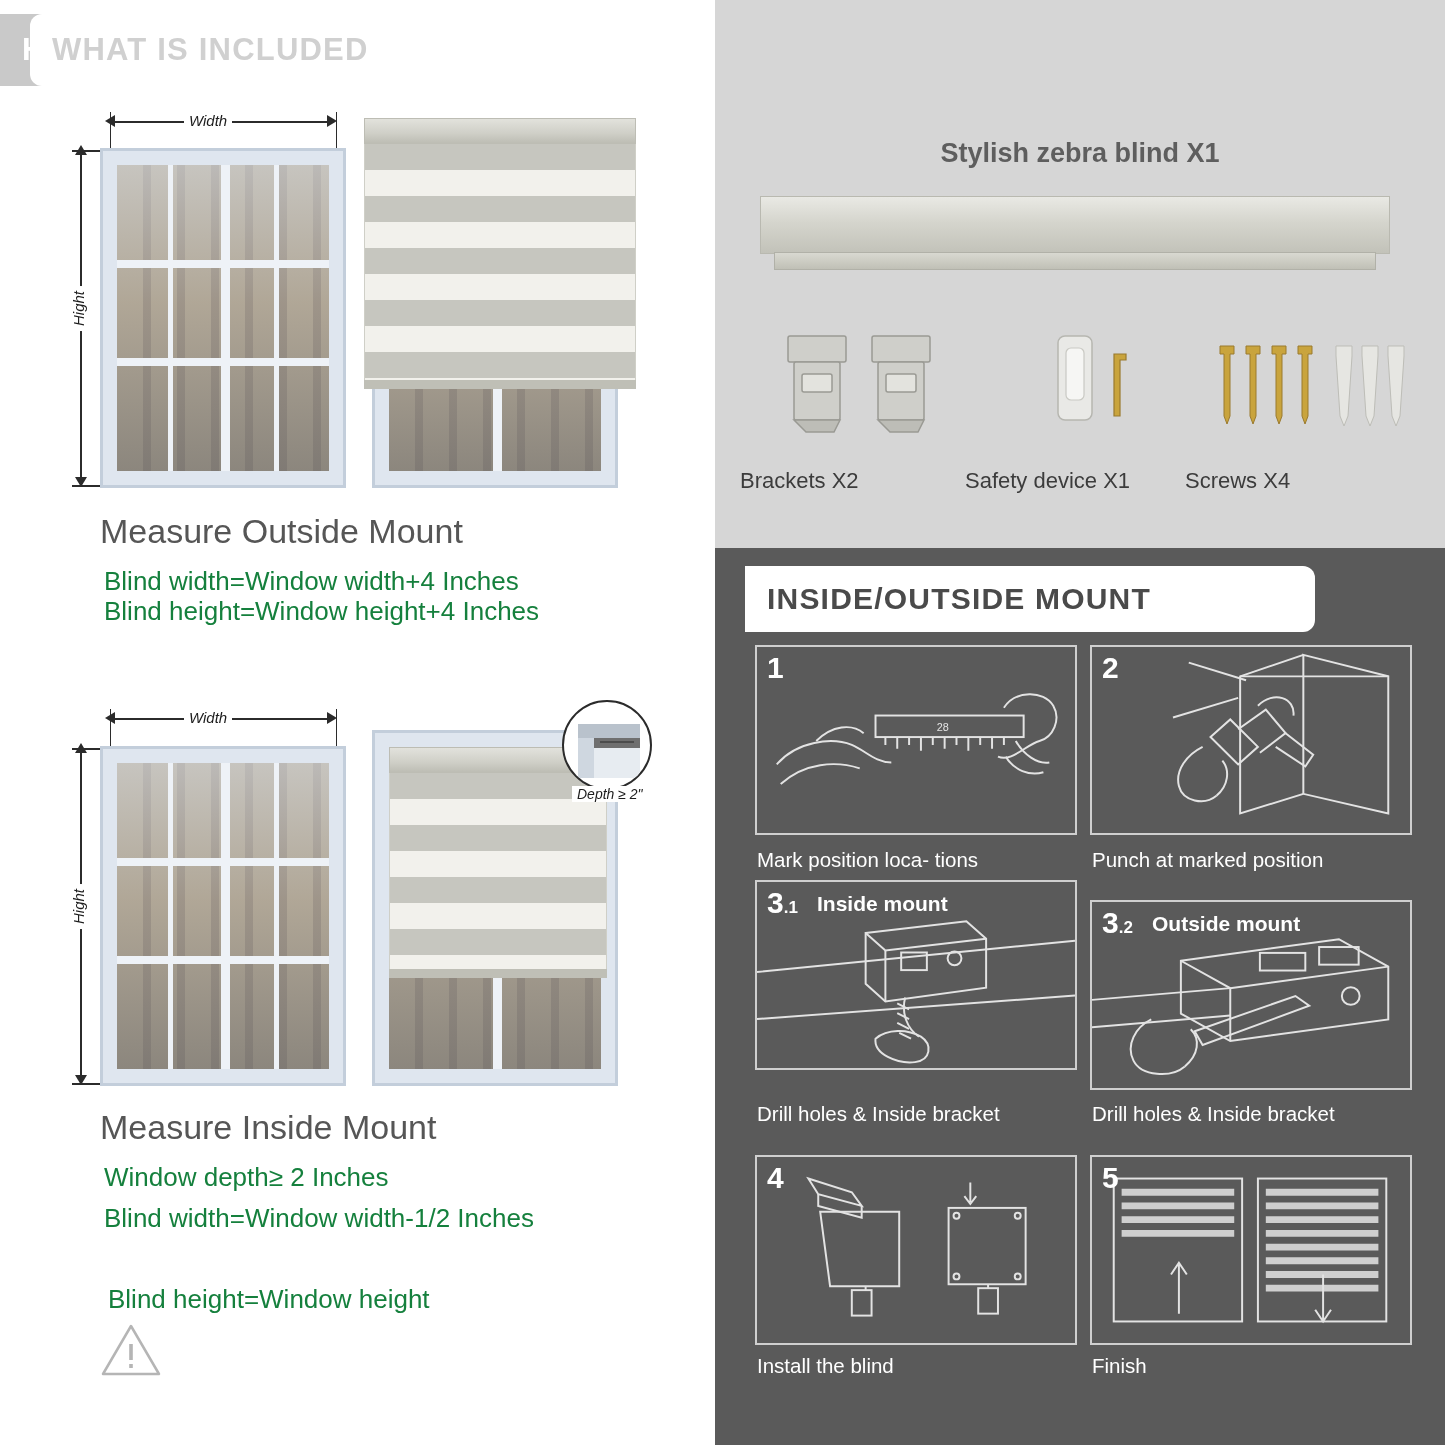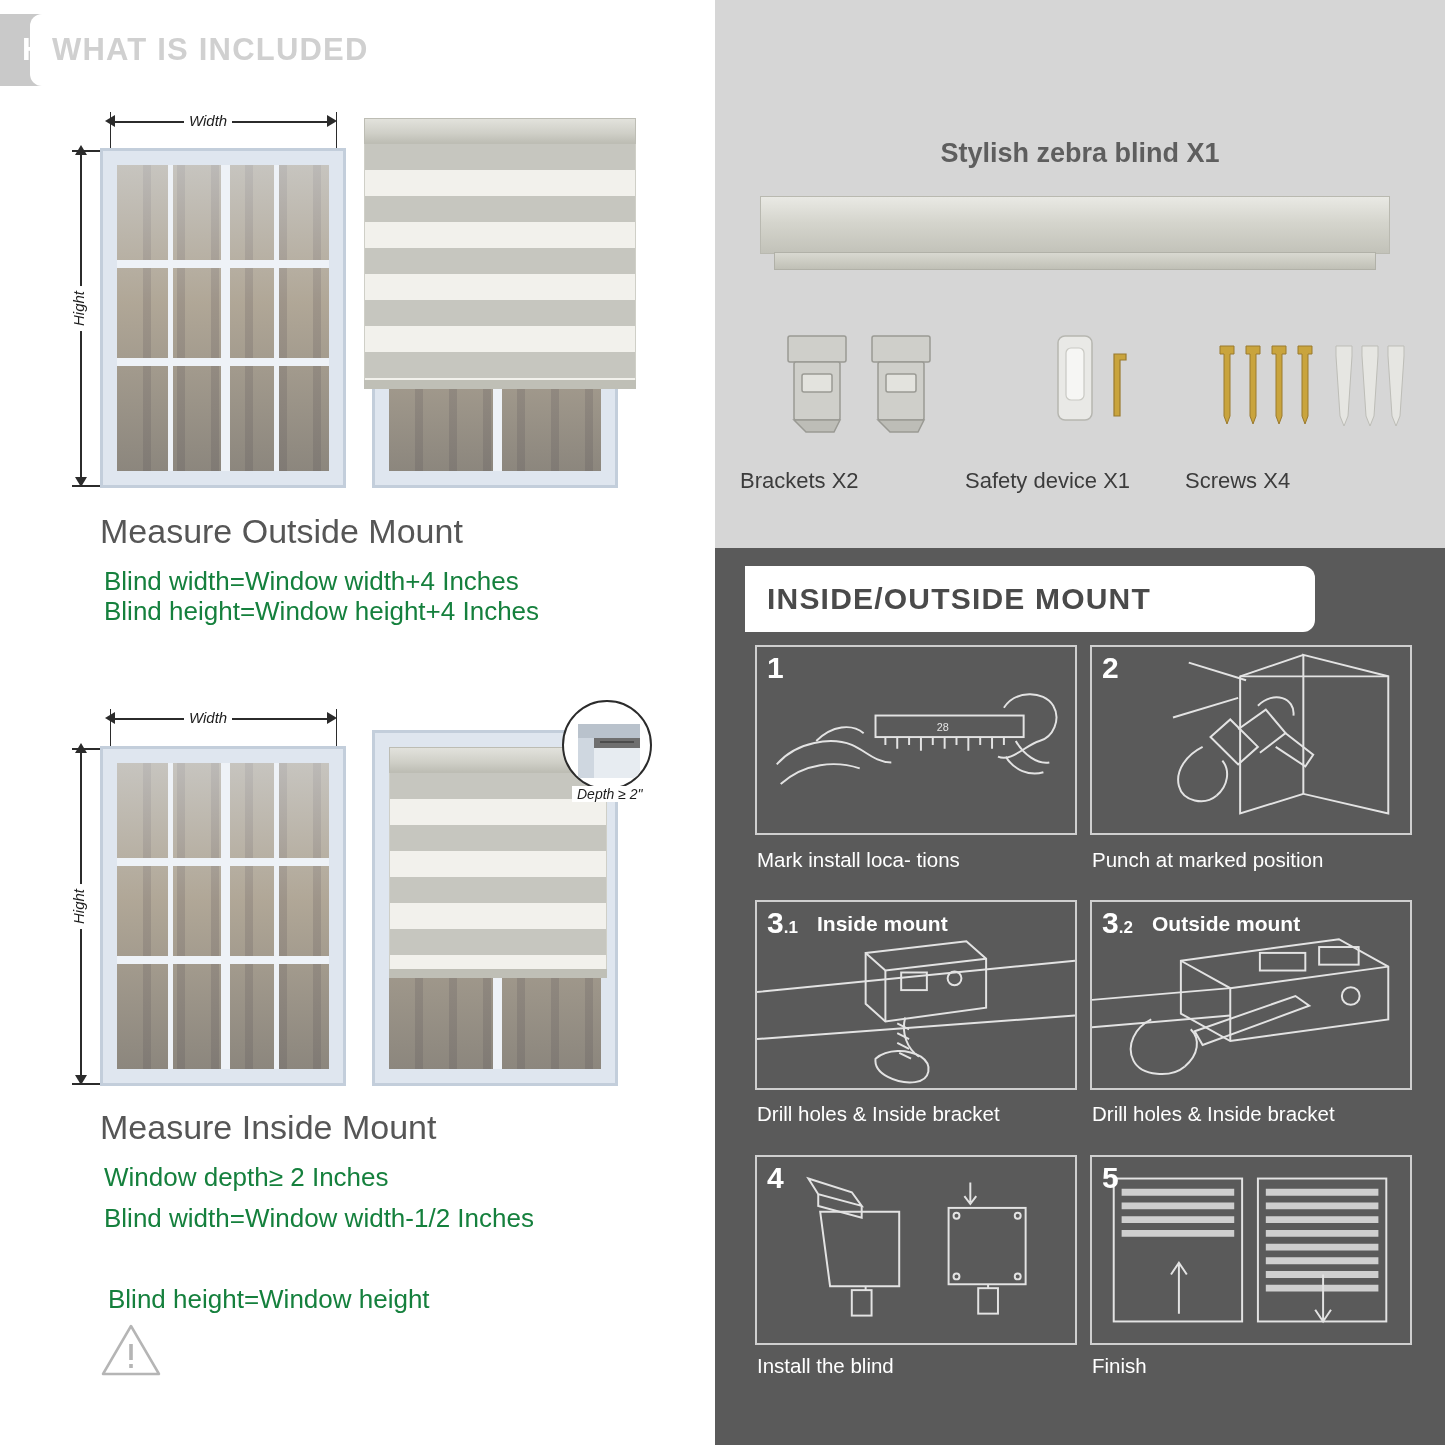--- a/index.html
+++ b/index.html
@@ -345,21 +345,21 @@
           <path d="M130 92 v8 M142 92 v12 M154 92 v8 M166 92 v14 M178 92 v8 M190 92 v12 M202 92 v8 M214 92 v14 M226 92 v8 M238 92 v12 M250 92 v8"></path>
           <path d="M250 62 C262 44, 290 44, 300 60 C308 74, 300 92, 286 96 C272 100, 258 118, 244 112"></path>
           <path d="M262 96 C270 110, 284 120, 296 118"></path>
           <path d="M252 112 C260 126, 276 132, 290 128"></path>
         </g>
         <text x="182" y="86" fill="#e3e3e3" font-size="11" font-family="Liberation Sans, sans-serif">28</text>
       </svg>
     </div>
     <div class="step-num">1</div>
   </div>
-  <div class="step-caption" style="left:757px; top:848px;">Mark install loca- tions</div>
+  <div class="step-caption" style="left:757px; top:848px;">Mark position loca- tions</div>
 
   <div class="step-card" style="left:1090px; top:645px; width:322px; height:190px;">
     <div class="sketch">
       <svg viewBox="0 0 322 190" preserveAspectRatio="none">
         <g fill="none" stroke="#e3e3e3" stroke-width="2">
           <path d="M214 8 L300 30 L300 170 L214 150 Z"></path>
           <path d="M214 8 L150 30 L150 170 L214 150"></path>
           <path d="M150 30 L300 30"></path>
           <path d="M148 52 L82 72"></path>
           <path d="M98 16 L156 34"></path>
@@ -369,21 +369,21 @@
           <path d="M196 88 L224 110 L216 122 L186 102"></path>
           <path d="M112 102 C96 110, 84 126, 88 142 C92 158, 114 162, 126 152"></path>
           <path d="M126 152 C138 142, 140 126, 132 116"></path>
         </g>
       </svg>
     </div>
     <div class="step-num">2</div>
   </div>
   <div class="step-caption" style="left:1092px; top:848px;">Punch at  marked position</div>
 
-  <div class="step-card" style="left:755px; top:900px; width:322px; height:190px;">
+  <div class="step-card" style="left:755px; top:880px; width:322px; height:190px;">
     <div class="sketch">
       <svg viewBox="0 0 322 190" preserveAspectRatio="none">
         <g fill="none" stroke="#e3e3e3" stroke-width="2">
           <path d="M0 92 L322 60"></path>
           <path d="M0 140 L322 116"></path>
           <path d="M110 52 L212 40 L232 58 L232 108 L130 122 L110 104 Z"></path>
           <path d="M110 52 L130 70 L232 58"></path>
           <path d="M130 70 L130 122"></path>
           <rect x="146" y="72" width="26" height="18"></rect>
           <circle cx="200" cy="78" r="7"></circle>

